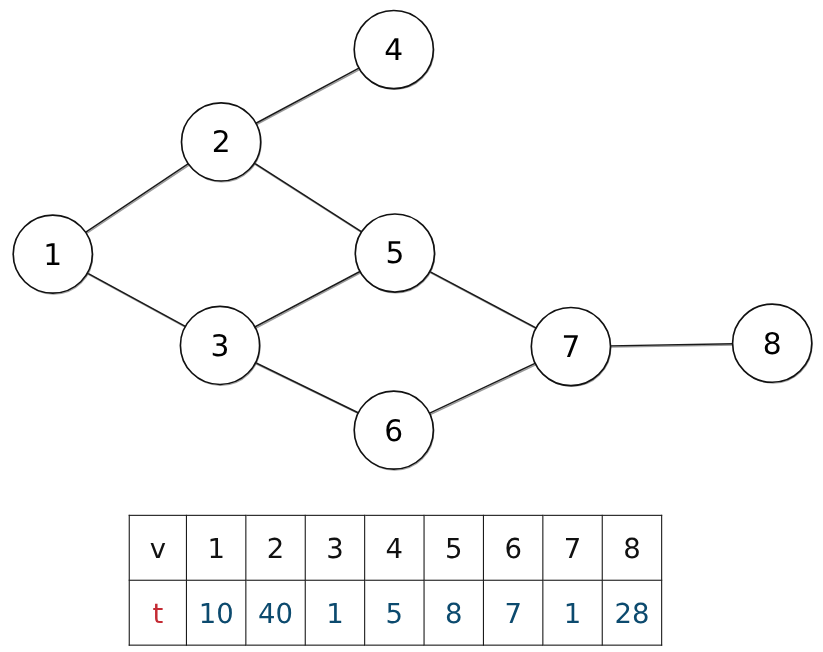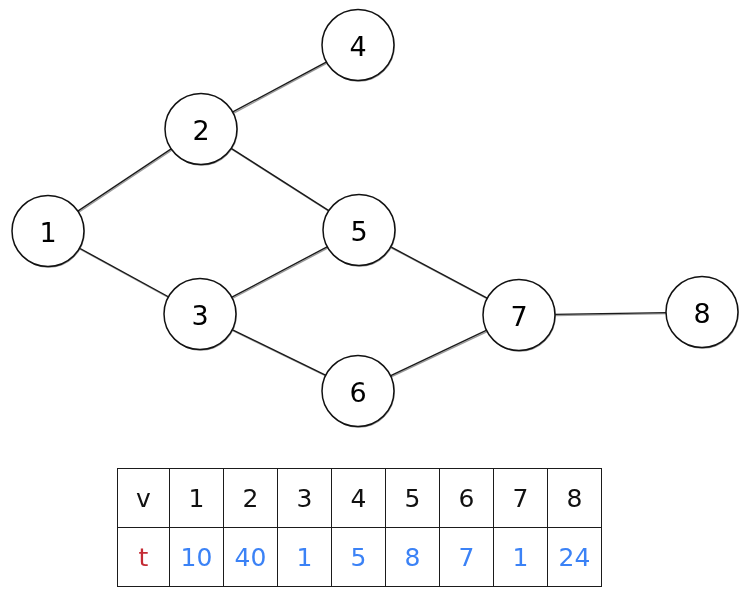--- a/index.html
+++ b/index.html
@@ -81,21 +81,21 @@
         rgba(232,178,48,0) 1.4px, rgba(232,178,48,0) 6.2px);
   }
   td.col-head {
     width: 53px;
     color: #111111;
   }
   td.val-cell {
     width: 53px;
   }
   .t-red {
-    color: #3b82f6;
+    color: #0c4a6e;
   }
   .rh-v { color: #111111; }
   .rh-t { color: #c42b34; }
 </style>
 </head>
 <body>
 
 <div id="root">
 
   <svg id="graph-svg" viewBox="0 0 748 450">
@@ -183,19 +183,19 @@
           <td class="row-header">
             <span class="rh-t">t</span>
           </td>
         <td class="val-cell"><span class="t-red">10</span></td>
             <td class="val-cell"><span class="t-red">40</span></td>
             <td class="val-cell"><span class="t-red">1</span></td>
             <td class="val-cell"><span class="t-red">5</span></td>
             <td class="val-cell"><span class="t-red">8</span></td>
             <td class="val-cell"><span class="t-red">7</span></td>
             <td class="val-cell"><span class="t-red">1</span></td>
-            <td class="val-cell"><span class="t-red">24</span></td>
+            <td class="val-cell"><span class="t-red">28</span></td>
           </tr>
       </tbody>
     </table>
   </div>
 
 </div>
 
 </body></html>

